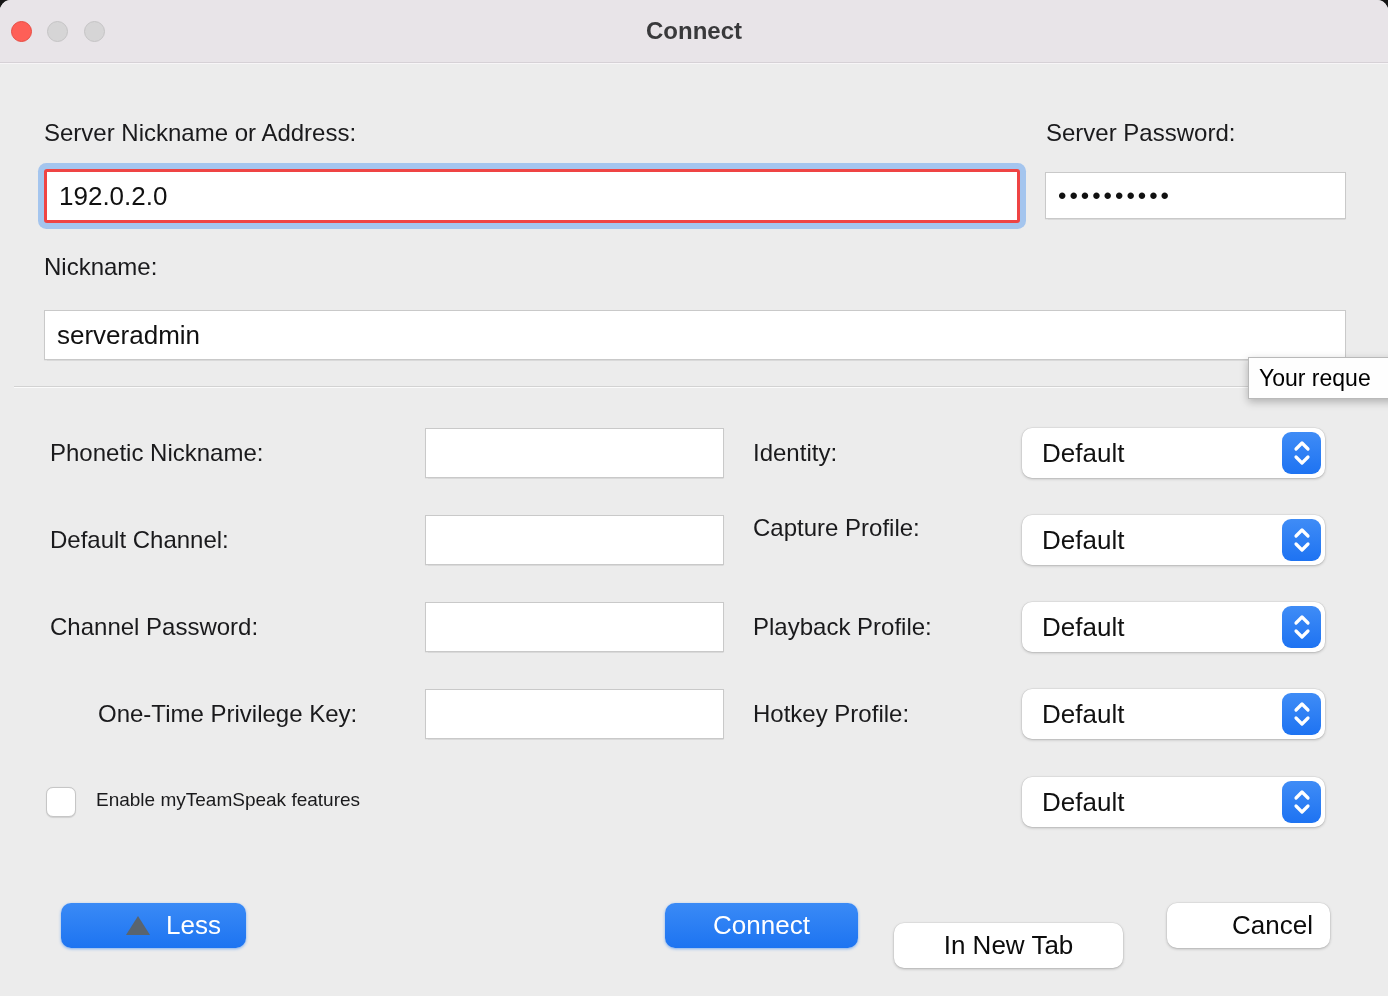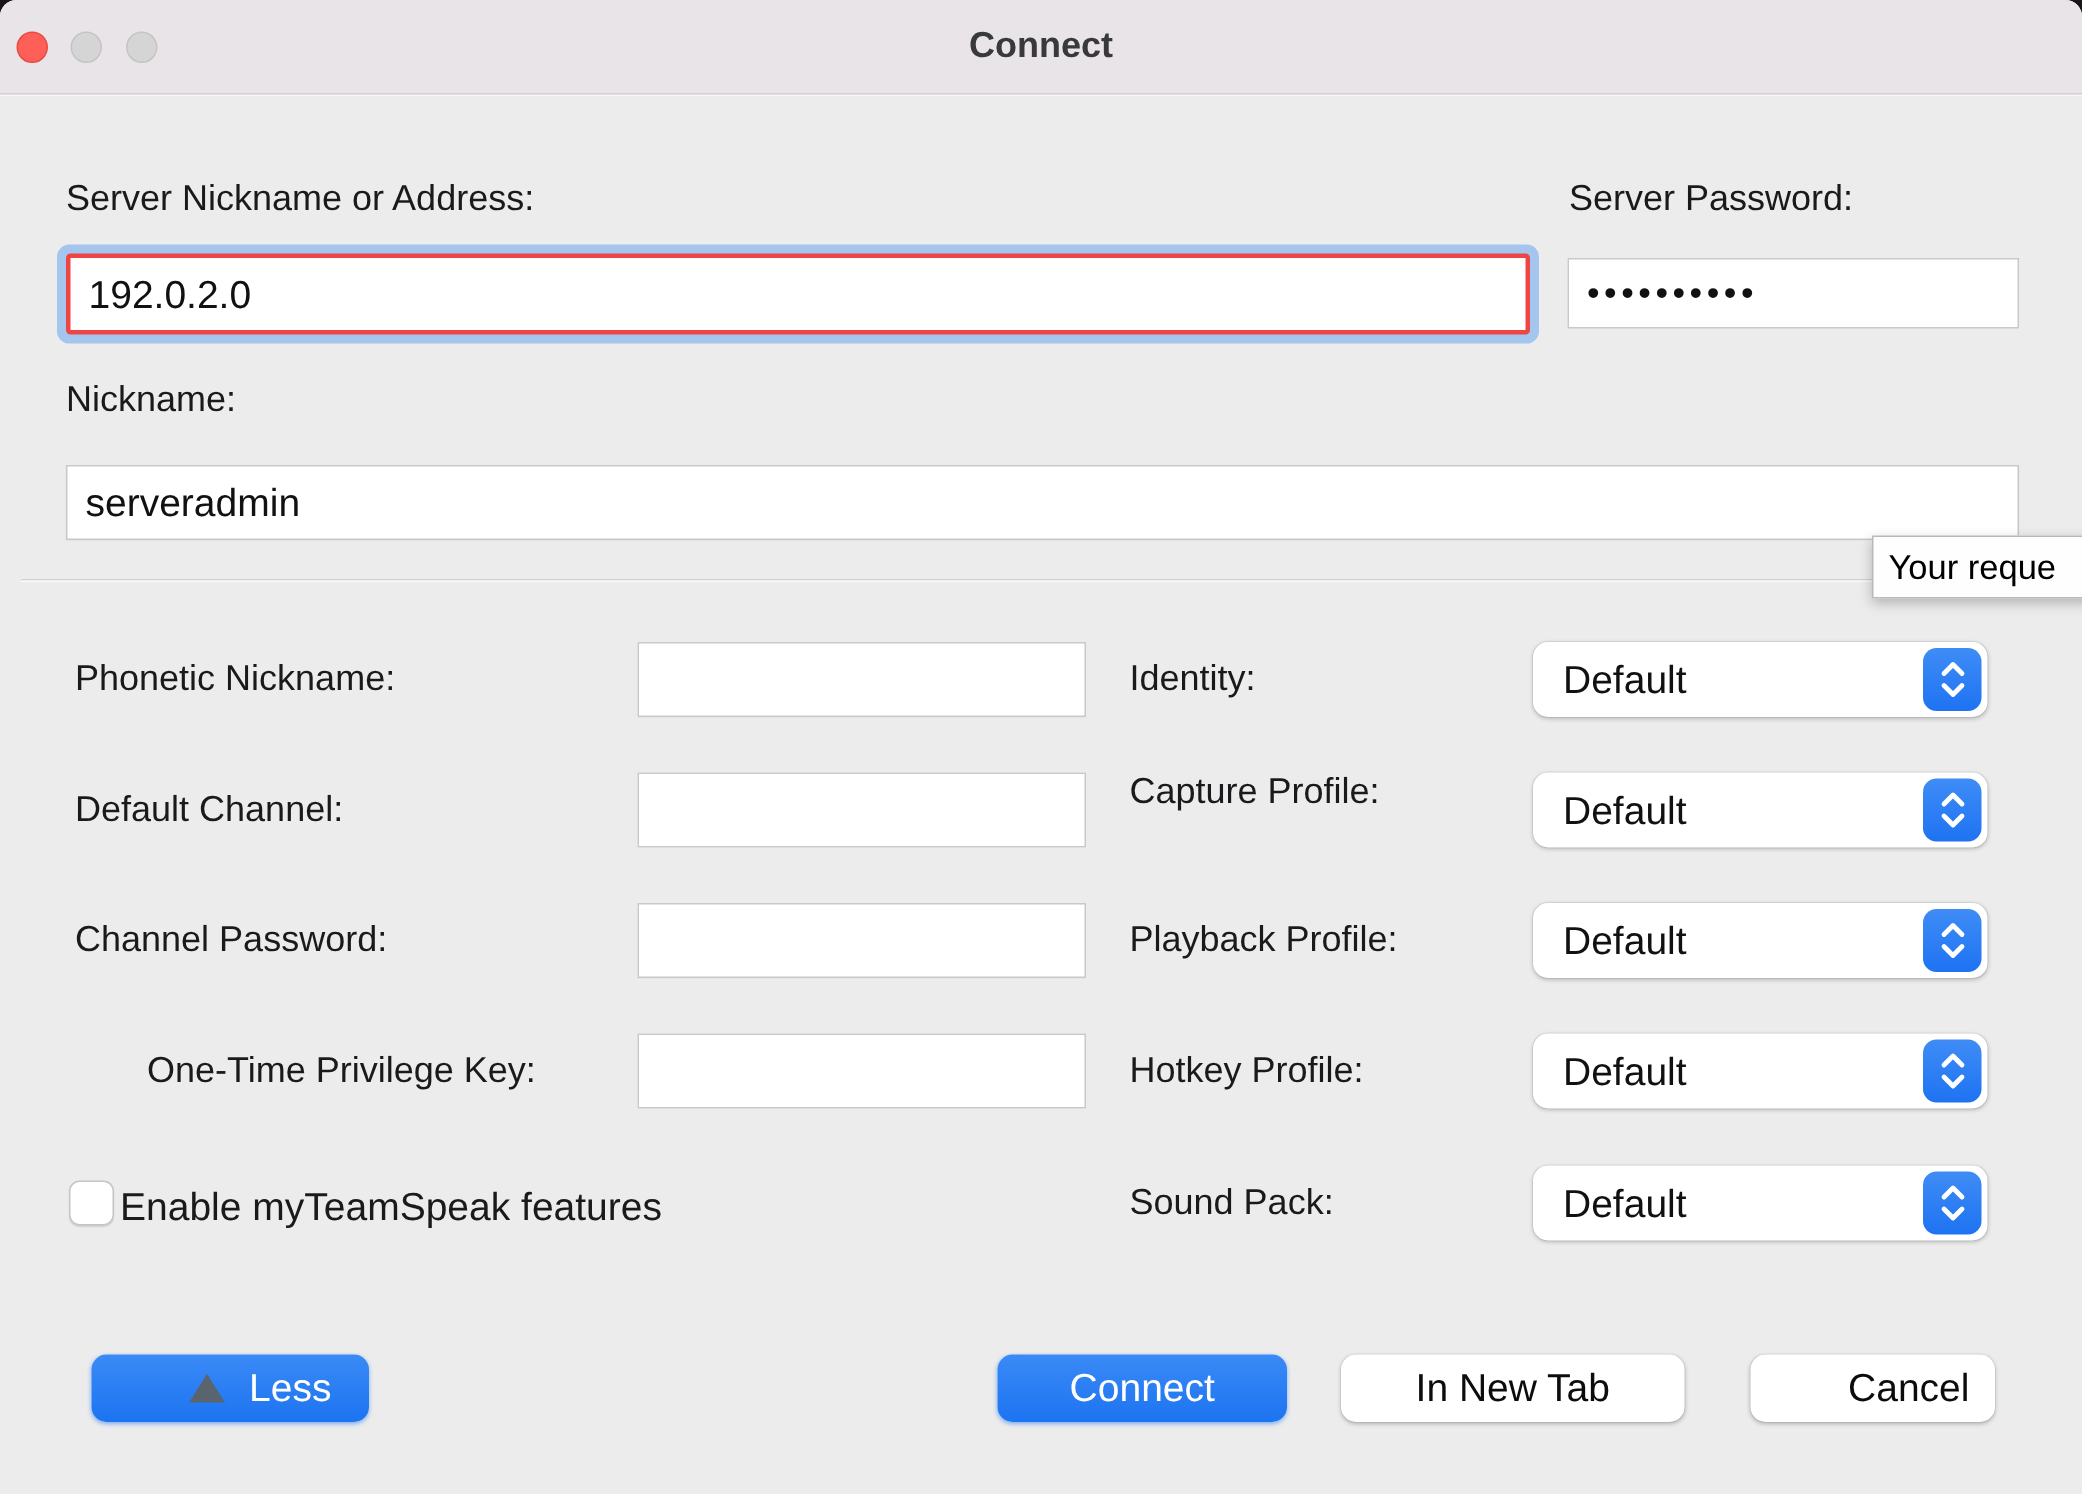--- a/index.html
+++ b/index.html
@@ -71,21 +71,21 @@
     border-radius: 9px; background: linear-gradient(#3f8cf6, #1e73f2);
     display: flex; align-items: center; justify-content: center;
   }
 
   
   .checkbox {
     position: absolute; left: 46px; top: 787px; width: 30px; height: 30px;
     background: #fff; border: 1px solid #c6c6c6; border-radius: 7px;
     box-shadow: 0 0.5px 1px rgba(0,0,0,0.12);
   }
-  .cb-label { left: 80px; top: 789px; font-size: 26px; }
+  .cb-label { left: 96px; top: 789px; font-size: 19px; }
 
   
   .btn {
     position: absolute; top: 903px; height: 45px; border: none; border-radius: 10px;
     font-family: "Liberation Sans", "DejaVu Sans", sans-serif; font-size: 26px;
     display: flex; align-items: center; justify-content: center; cursor: default;
   }
   .btn.blue {
     background: linear-gradient(#3a8af6, #1d74f1); color: #ffffff;
     box-shadow: 0 1px 3px rgba(38,124,244,0.55);
@@ -179,41 +179,40 @@
   <div class="popup" style="left:1022px; top:689px;">
     <span class="val">Default</span>
     <span class="stepper">
       <svg width="22" height="30" viewBox="0 0 22 30">
           <polyline points="5,11 11,5 17,11" fill="none" stroke="#fff" stroke-width="3.2" stroke-linecap="round" stroke-linejoin="round"></polyline>
           <polyline points="5,19 11,25 17,19" fill="none" stroke="#fff" stroke-width="3.2" stroke-linecap="round" stroke-linejoin="round"></polyline>
         </svg>
     </span>
   </div>
 
-  <div class="lbl" style="left:753px; top:777px; height:50px; line-height:50px;">Sound Pack:</div>
   <div class="popup" style="left:1022px; top:777px;">
     <span class="val">Default</span>
     <span class="stepper">
       <svg width="22" height="30" viewBox="0 0 22 30">
           <polyline points="5,11 11,5 17,11" fill="none" stroke="#fff" stroke-width="3.2" stroke-linecap="round" stroke-linejoin="round"></polyline>
           <polyline points="5,19 11,25 17,19" fill="none" stroke="#fff" stroke-width="3.2" stroke-linecap="round" stroke-linejoin="round"></polyline>
         </svg>
     </span>
   </div>
 
   <button class="btn blue" style="left:61px; width:185px;padding-left:40px;">
     <span class="tri-up"></span>
     <span>Less</span>
   </button>
 
   <button class="btn blue" style="left:665px; width:193px;">
     <span>Connect</span>
   </button>
 
-  <button class="btn white" style="left:894px; width:229px;">
+  <button class="btn white" style="left:894px; width:229px;margin-top:20px;">
     <span>In New Tab</span>
   </button>
 
   <button class="btn white" style="left:1167px; width:163px;padding-left:48px;">
     <span>Cancel</span>
   </button>
 
 </div>
 
 </body></html>

